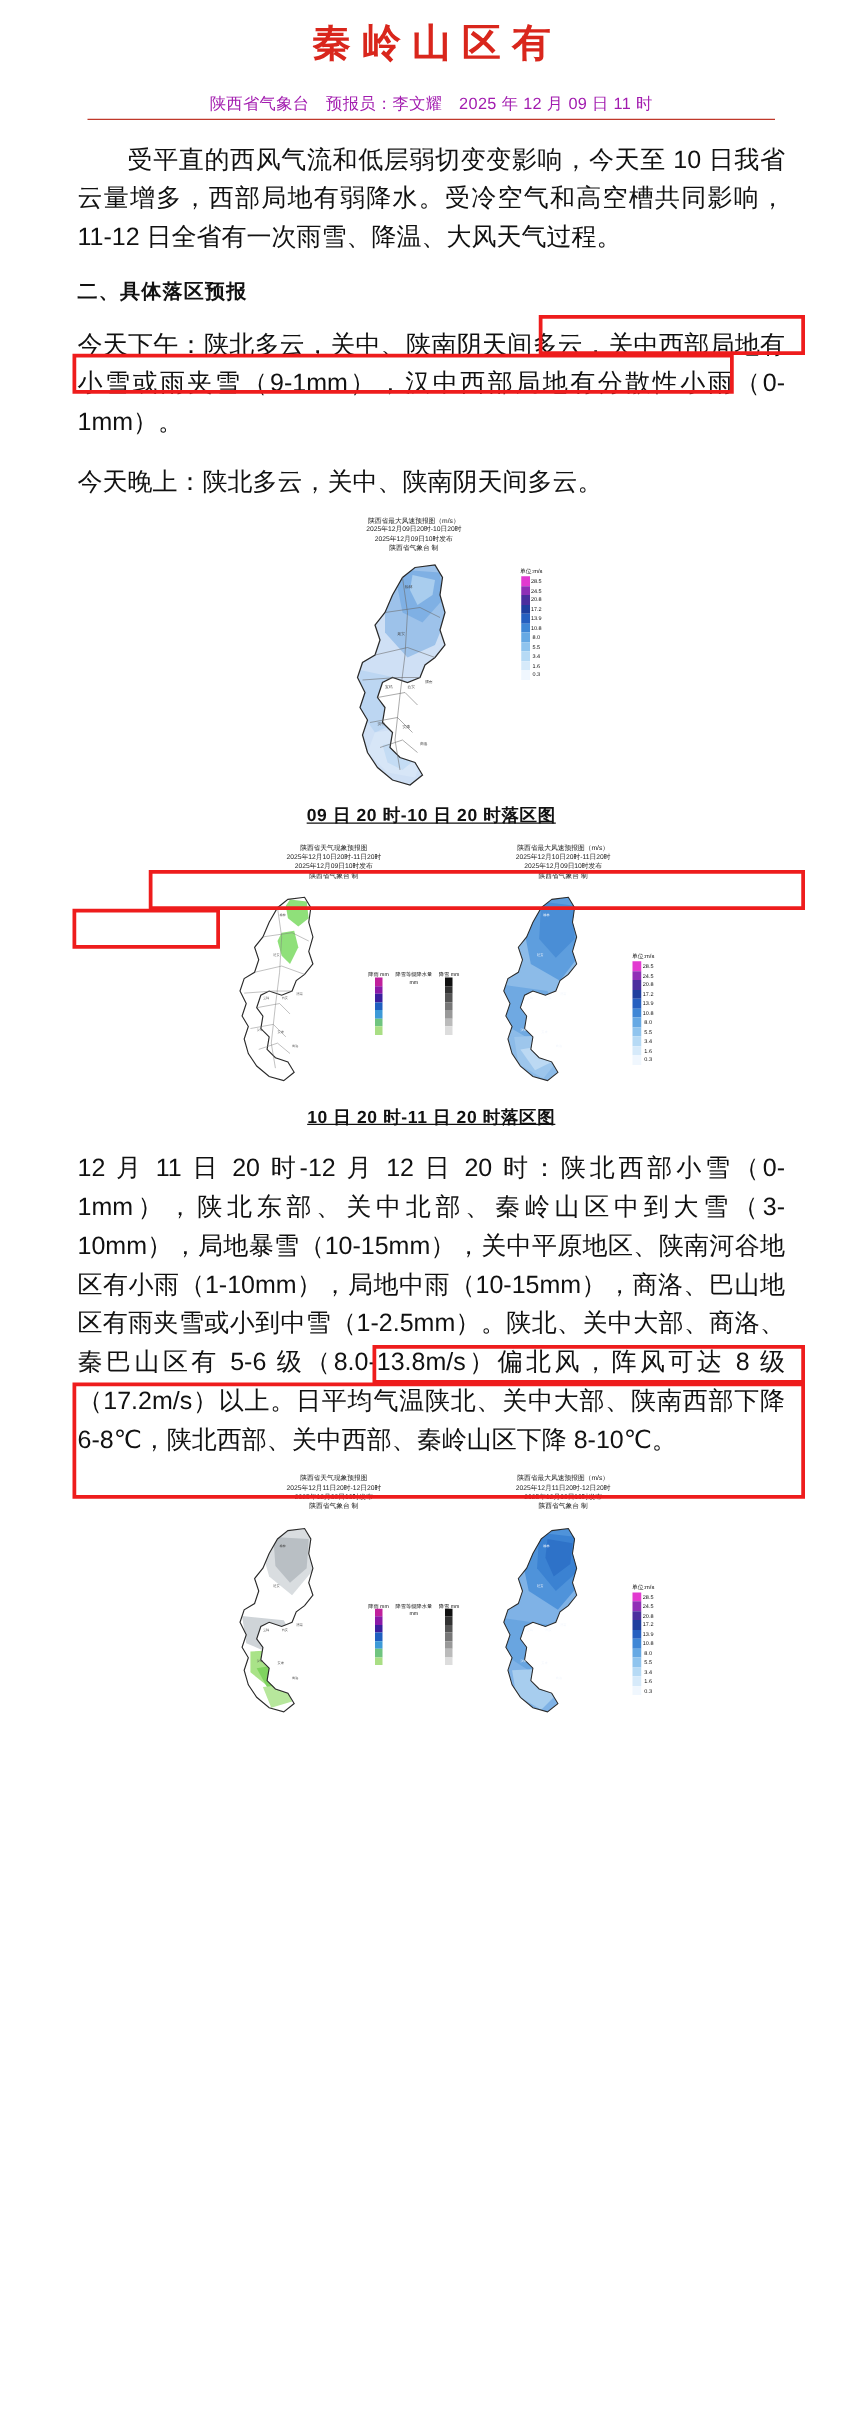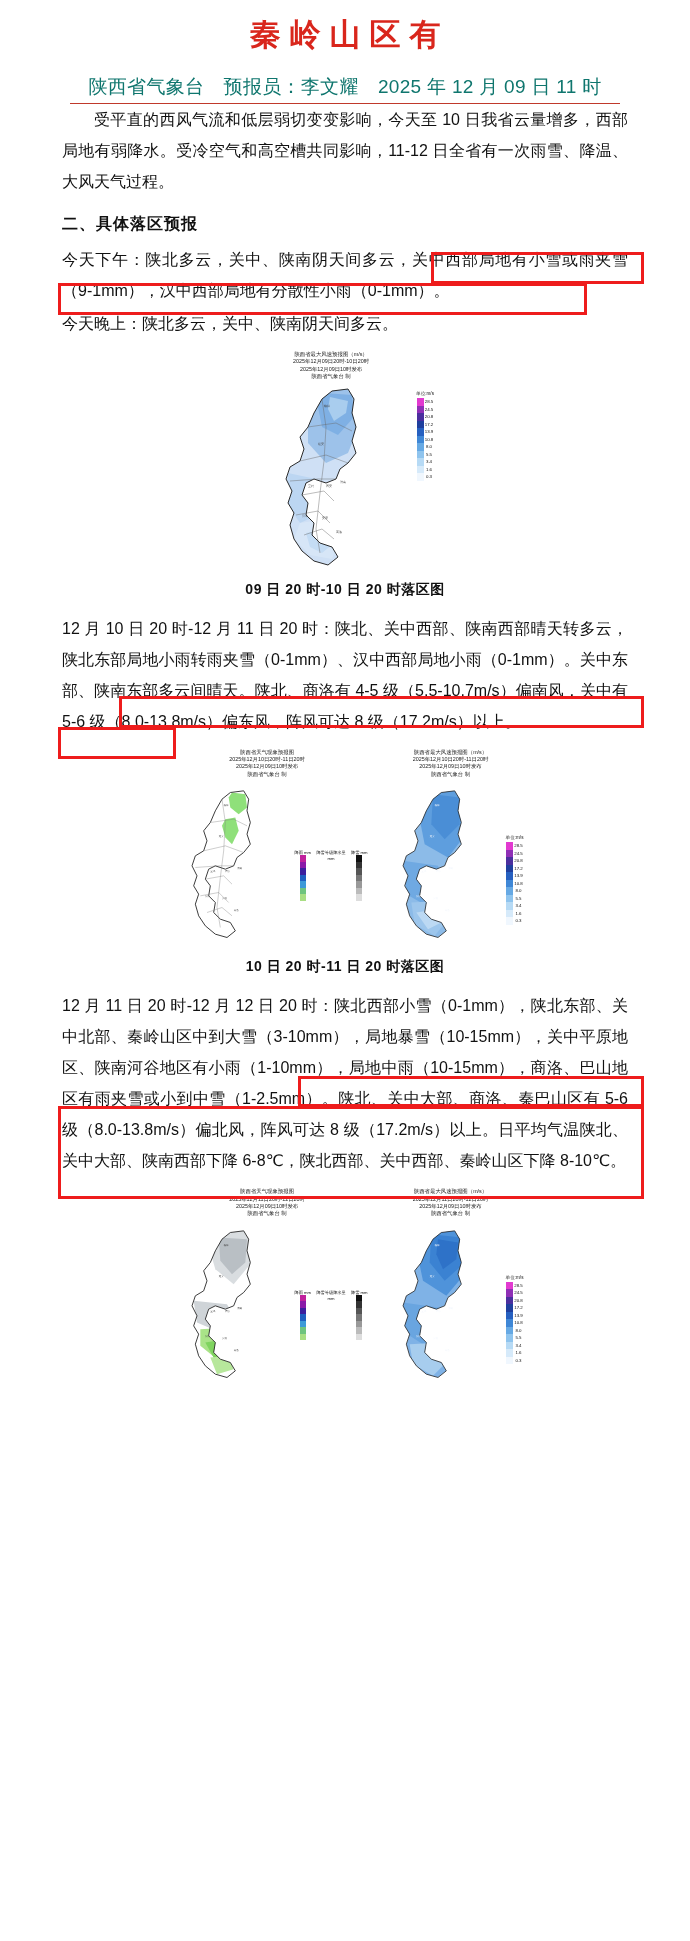--- a/index.html
+++ b/index.html
@@ -21,34 +21,34 @@
     letter-spacing:9px;
     color:#d9261c;
     text-indent:9px;
   }
   .byline-wrap{
     margin:12px 70px 0 70px;
     border-bottom:1.6px solid #c0392b;
     padding-bottom:3px;
     text-align:center;
   }
-  .byline{font-size:19px;color:#0f766e;letter-spacing:.3px;white-space:nowrap;}
+  .byline{font-size:13px;color:#a21caf;letter-spacing:.3px;white-space:nowrap;}
 
   
   .content{margin:0 62px 0 62px;}
   h2.sec{
     font-size:16px;
     font-weight:bold;
     margin:17px 0 9px 0;
     letter-spacing:1px;
   }
   p.para{
-    font-size:16px;
+    font-size:20px;
     line-height:31px;
-    margin:0 0 2px 0;
+    margin:17px 0 2px 0;
     text-align:justify;
     text-justify:inter-ideograph;
   }
   p.indent{text-indent:2em;}
 
   
   .boxlayer{position:absolute;left:0;top:0;width:690px;height:100%;pointer-events:none;}
   .redbox{
     position:absolute;
     border:3px solid #ee1c1c;
@@ -58,20 +58,21 @@
 
   
   .fig{margin:12px 0 0 0;text-align:center;}
   .fig-row{display:flex;justify-content:center;align-items:flex-start;gap:10px;}
   .caption{
     font-size:14px;
     font-weight:bold;
     text-align:center;
     margin:8px 0 14px 0;
     letter-spacing:.5px;
+    text-decoration:underline;
   }
   .maptitle{
     font-size:5.4px;
     line-height:7.4px;
     color:#222;
     text-align:center;
     margin-bottom:2px;
     font-family:"Liberation Sans",sans-serif;
   }
   .mapunit{display:inline-block;}
@@ -193,21 +194,20 @@
               <span>3.4</span>
               <span>1.6</span>
               <span>0.3</span>
             </div>
           </div>
         </div>
       </div>
       <div class="caption">09 日 20 时-10 日 20 时落区图</div>
     </div>
 
-    <p class="para"><span>12 月 10 日 20 时-12 月 11 日 20 时：陕北、关中西部、陕南西部晴天转多云，</span><span>陕北东部局地小雨转雨夹雪（0-1mm）、汉中西部局地小雨（0-1mm）</span><span>。关中东部、陕南东部多云间晴天。陕北、商洛有 4-5 级（5.5-10.7m/s）偏南风，关中有 5-6 级（8.0-13.8m/s）偏东风，阵风可达 8 级（17.2m/s）以上。</span></p>
 
     <div class="fig">
       <div class="fig-row">
 
         <div class="mapunit">
           <div class="maptitle">
             <div>陕西省天气现象预报图</div>
             <div>2025年12月10日20时-11日20时</div>
             <div>2025年12月09日10时发布</div>
             <div>陕西省气象台  制</div>

